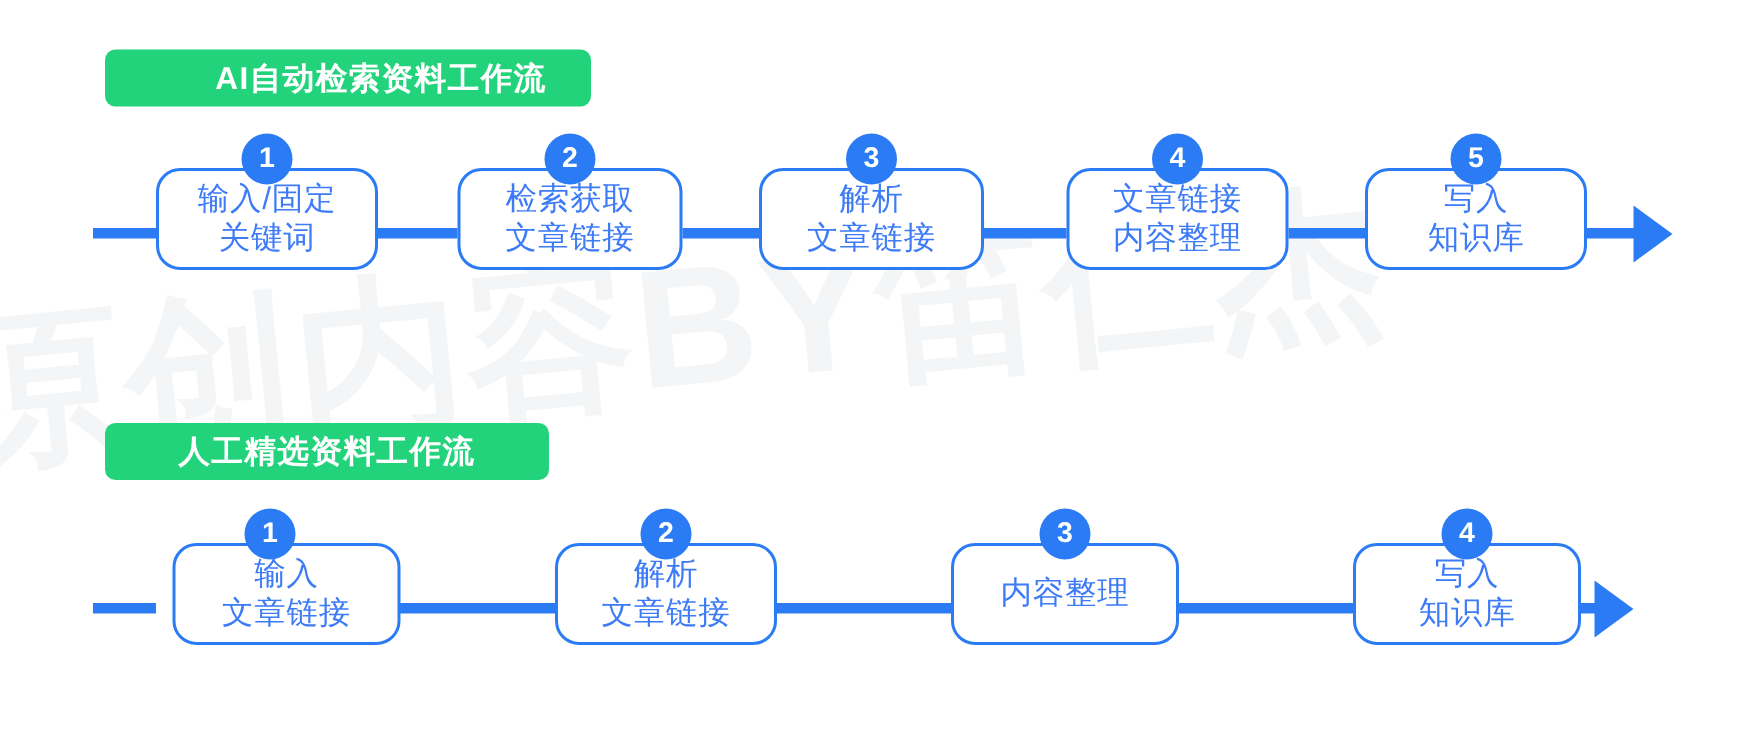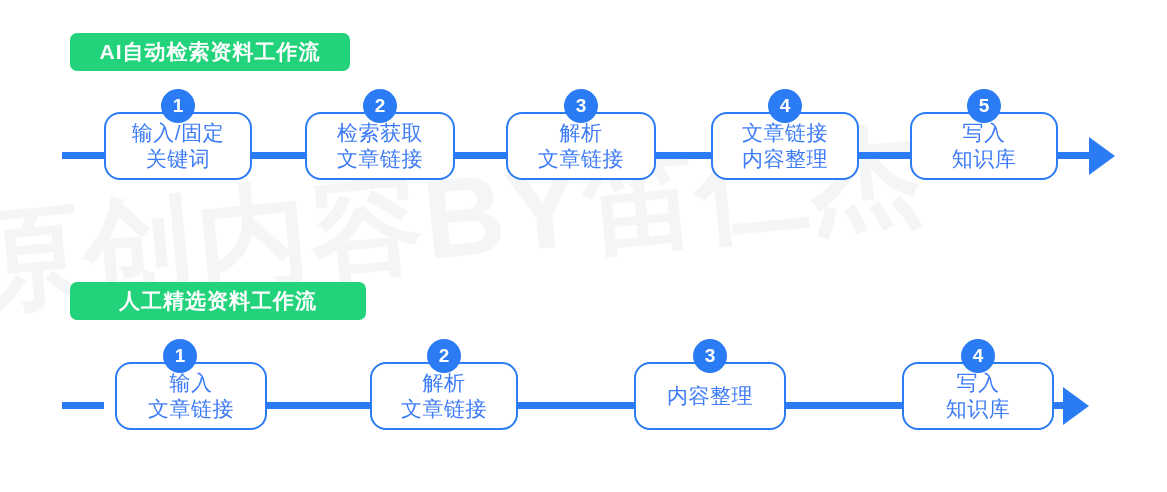--- a/index.html
+++ b/index.html
@@ -92,21 +92,21 @@
     z-index:4;
   }
 </style>
 </head>
 <body>
 
 <div id="canvas">
 
   <div class="watermark">原创内容BY笛仁杰</div>
 
-  <div class="badge" id="badge1" style="left:70px;top:33px;width:280px;height:38px;">AI自动检索资料工作流</div>
+  <div class="badge" id="badge1" style="left:70px;top:33px;width:280px;height:38px;padding-left:44px;">AI自动检索资料工作流</div>
 
   <div class="row" id="row1">
       <div class="conn" style="left: 62px; top: 152px; width: 42px;"></div>
       <div class="node" style="left: 104px; top: 112px; width: 148px; height: 68px;">
         <span class="ln">输入/固定</span>
         <span class="ln">关键词</span>
       </div>
       <div class="numbadge" style="left: 161px; top: 89px;">1</div>
       <div class="conn" style="left: 252px; top: 152px; width: 53px;"></div>
       <div class="node" style="left: 305px; top: 112px; width: 150px; height: 68px;">

